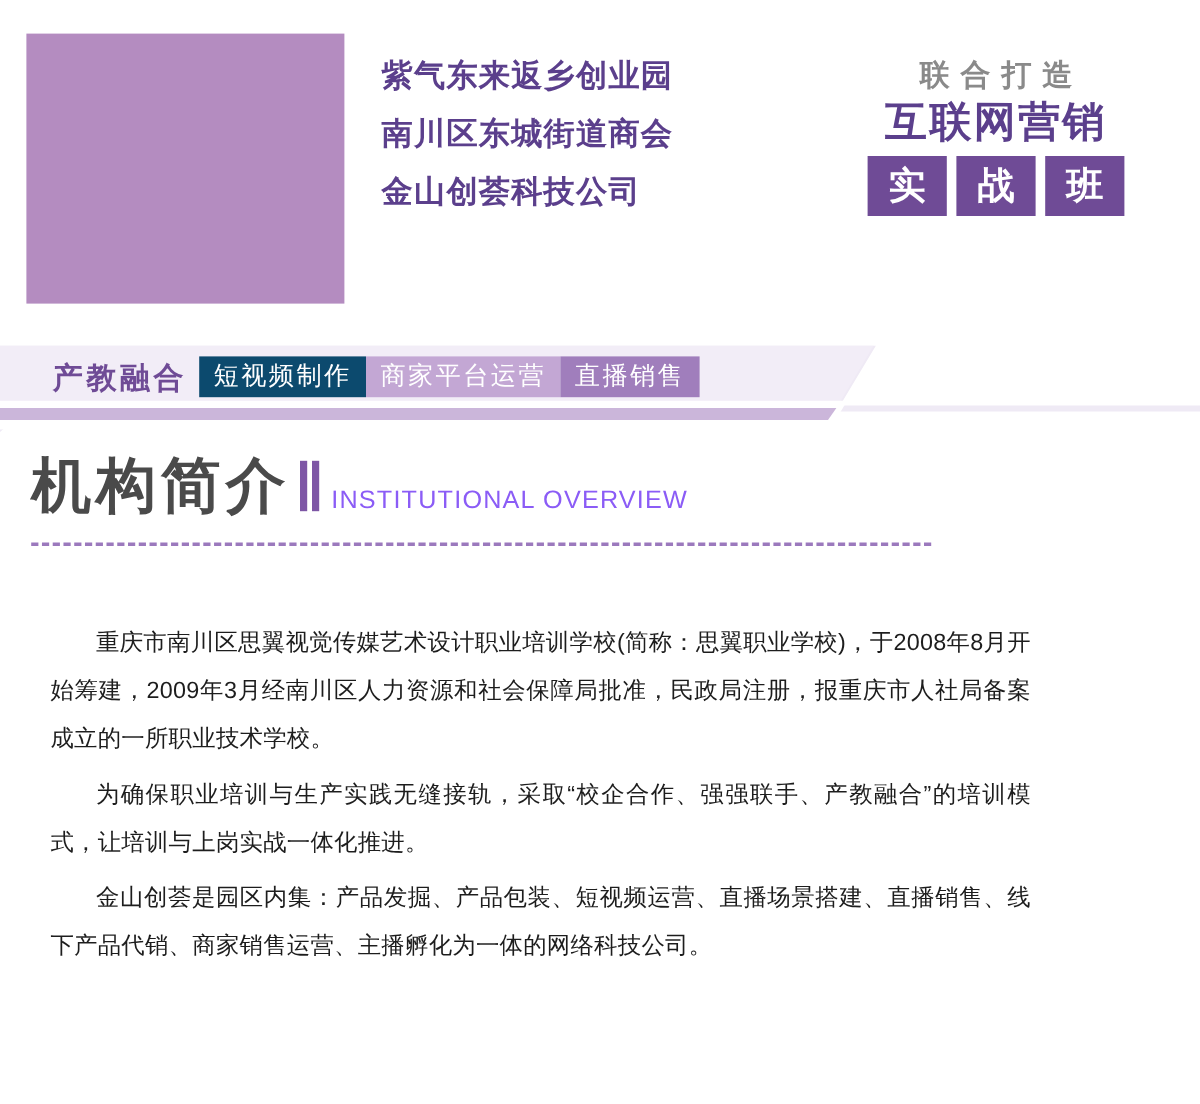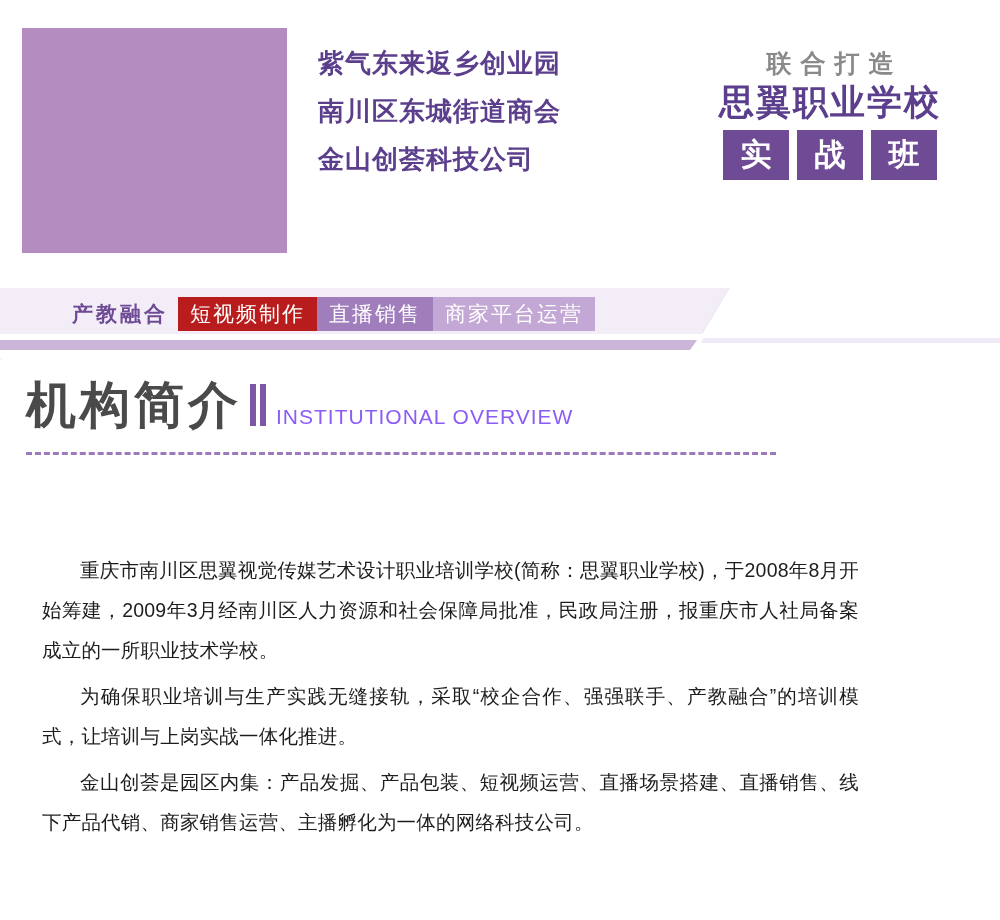--- a/index.html
+++ b/index.html
@@ -103,38 +103,37 @@
   }
   .ribbon-content {
     position: absolute;
     left: 44px;
     top: 7px;
     display: flex;
     align-items: center;
     height: 38px;
   }
   .ribbon-title {
-    font-size: 21px;
+    font-size: 25px;
     font-weight: bold;
     color: #6f4b96;
     letter-spacing: 3px;
     margin-right: 10px;
     white-space: nowrap;
-    margin-left: 28px;
   }
   .tag {
     color: #ffffff;
     font-size: 21px;
     letter-spacing: 2px;
     padding: 0 12px;
     height: 34px;
     line-height: 34px;
     white-space: nowrap;
   }
-  .tag.t1 { background: #b91c1c; }
+  .tag.t1 { background: #0c4a6e; }
   .tag.t2 { background: #a07ebc; }
   .tag.t3 { background: #c3a7d4; }
 
   
   .section {
     position: absolute;
     left: 0;
     top: 380px;
     width: 1000px;
   }
@@ -173,21 +172,21 @@
   .dashed {
     margin: 22px 0 0 26px;
     width: 750px;
     border-top: 3px dashed #9b79bd;
   }
 
   
   .body-text {
     position: absolute;
     left: 0;
-    top: 550px;
+    top: 516px;
     width: 905px;
     padding: 0 46px 0 42px;
     box-sizing: border-box;
   }
   .body-text p {
     margin: 0 0 6px 0;
     font-size: 19.5px;
     line-height: 40px;
     color: #1d1d1d;
     text-indent: 38px;
@@ -203,21 +202,21 @@
   <div class="purple-block"></div>
 
   <div class="org-list">
     <div class="line">紫气东来返乡创业园</div>
     <div class="line">南川区东城街道商会</div>
     <div class="line">金山创荟科技公司</div>
   </div>
 
   <div class="headline">
     <div class="hl1">联合打造</div>
-    <div class="hl2">思翼职业学校</div>
+    <div class="hl2">互联网营销</div>
     <div class="hl3">
       <span>实</span>
       <span>战</span>
       <span>班</span>
     </div>
   </div>
 </div>
 
 <div class="ribbon-wrap">
   <svg class="ribbon-shape" viewBox="0 0 1000 72" preserveAspectRatio="none">
@@ -225,22 +224,22 @@
     <polygon points="700,0 740,0 712,52 0,52 0,62 718,62 752,0" fill="#ffffff" opacity="0"></polygon>
     <polygon points="0,0 728,0 697,52 0,52" fill="#f2edf7"></polygon>
     <polygon points="0,56 700,56 706,46 0,46" fill="#ffffff"></polygon>
     <polygon points="733,0 1000,0 1000,4 731,4" fill="#ffffff" opacity="0"></polygon>
     <polygon points="0,52 697,52 690,62 0,66" fill="#cbb6da"></polygon>
     <polygon points="0,62 688,62 684,66 0,70" fill="#ffffff"></polygon>
   </svg>
   <div class="ribbon-content">
     <div class="ribbon-title">产教融合</div>
     <div class="tag t1">短视频制作</div>
+    <div class="tag t3">商家平台运营</div>
     <div class="tag t2">直播销售</div>
-    <div class="tag t3">商家平台运营</div>
   </div>
 </div>
 
 <div class="section">
   <div class="sec-title-row">
     <div class="sec-title-cn">机构简介</div>
     <div class="sec-bars">
         <i></i>
         <i></i>
       </div>

